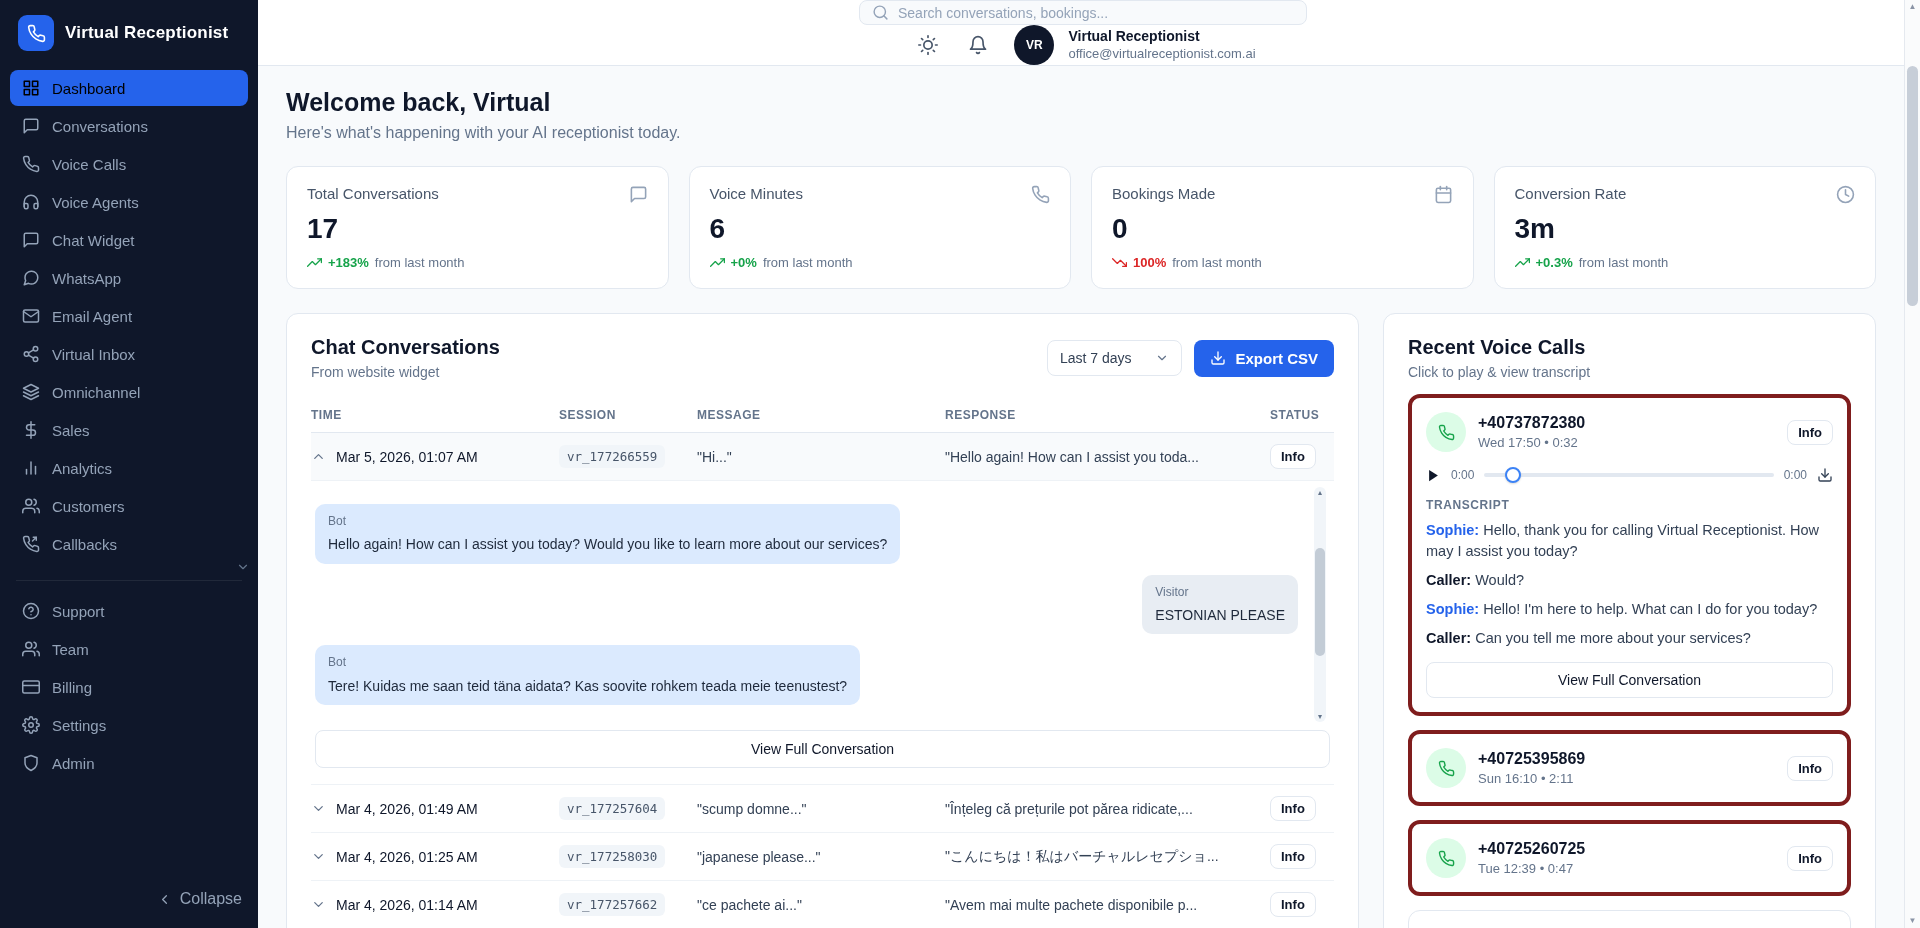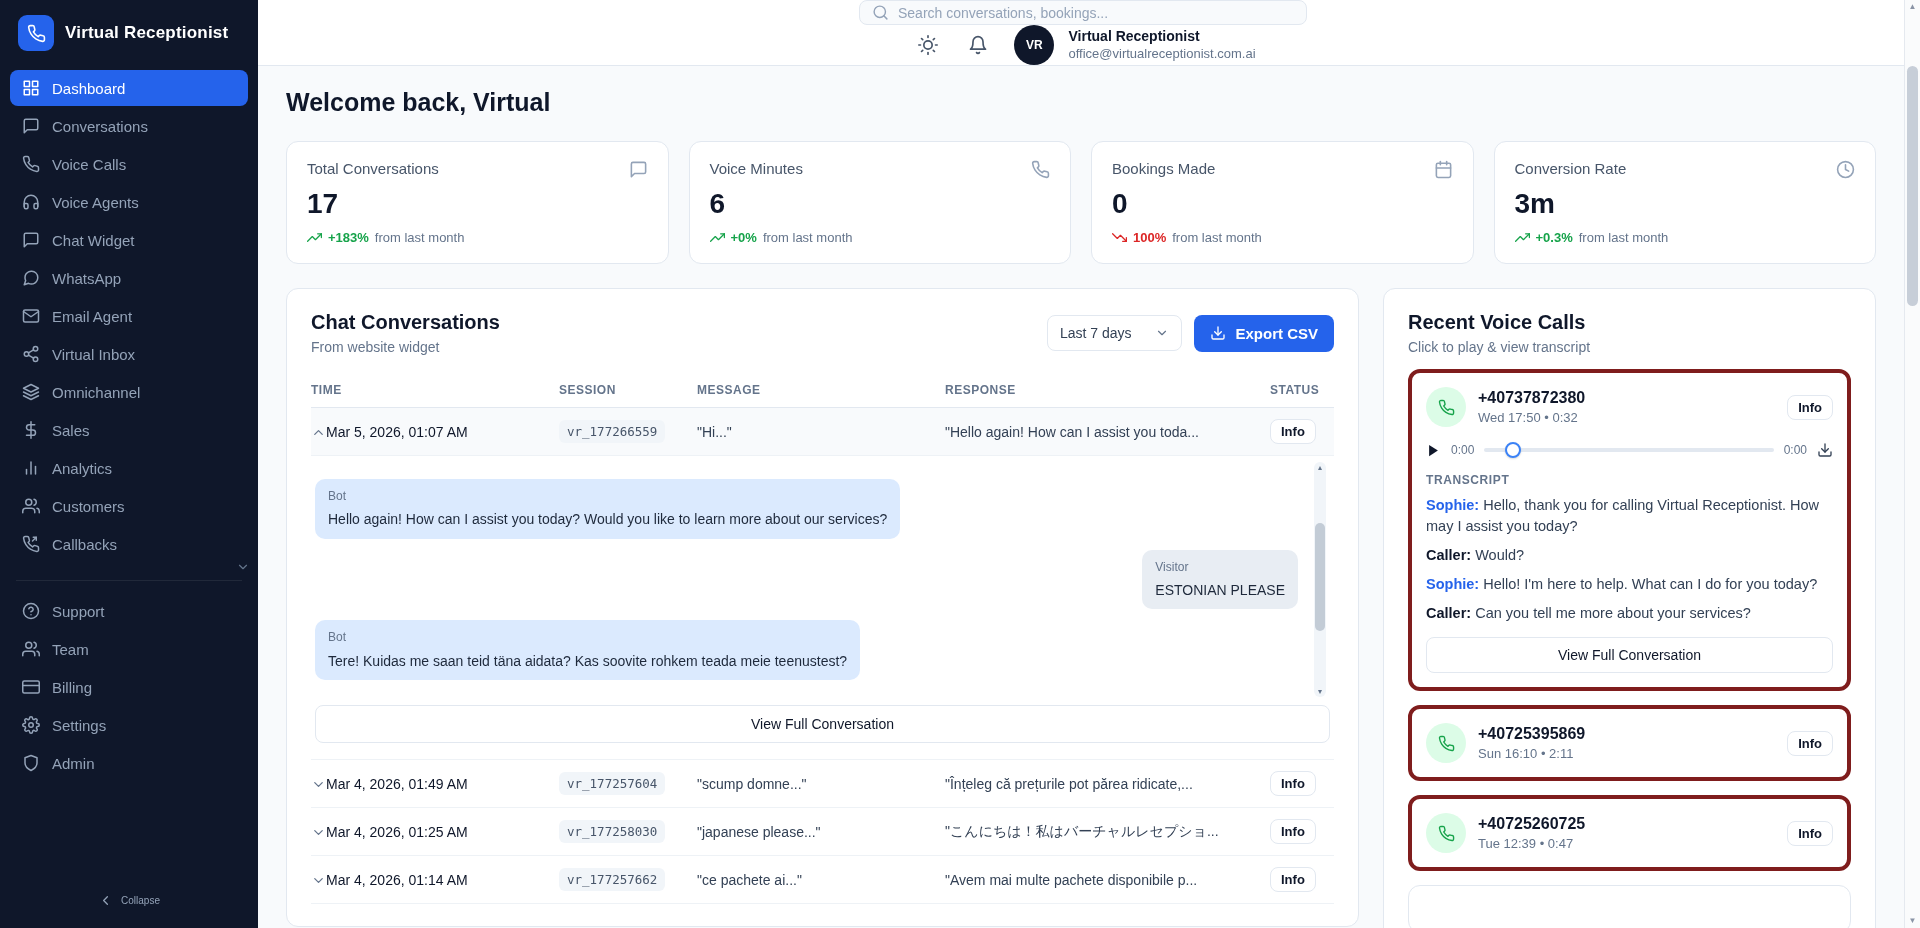--- a/index.html
+++ b/index.html
@@ -13,25 +13,25 @@
 
   
   .sidebar { width:258px; flex-shrink:0; background:#0f172a; color:#94a3b8; display:flex; flex-direction:column; }
   .logo-row { height:66px; display:flex; align-items:center; gap:11px; padding:0 18px; flex-shrink:0; }
   .logo-badge { width:36px; height:36px; border-radius:9px; background:#2563eb; color:#fff; display:flex; align-items:center; justify-content:center; }
   .logo-badge svg { width:19px; height:19px; }
   .logo-text { color:#fff; font-size:17px; font-weight:700; letter-spacing:.2px; }
   .nav { padding:4px 10px 0; display:flex; flex-direction:column; gap:2px; }
   .nav-item { display:flex; align-items:center; gap:12px; padding:9px 12px; border-radius:8px; font-size:15px; color:#94a3b8; cursor:pointer; white-space:nowrap; }
   .nav-item svg { width:18px; height:18px; flex-shrink:0; }
-  .nav-item.active { background:#2563eb; color:#ffffff; }
+  .nav-item.active { background:#2563eb; color:#000000; }
   .scroll-hint { display:flex; justify-content:flex-end; padding-right:8px; margin:-2px 0 -2px; color:#64748b; }
   .scroll-hint svg { width:14px; height:14px; }
   .side-divider { height:1px; background:rgba(255,255,255,.08); margin:8px 16px; }
-  .collapse-row { margin-top:auto; padding:14px 16px 20px; display:flex; align-items:center; justify-content:center; gap:8px; font-size:10px; color:#94a3b8; cursor:pointer; }
+  .collapse-row { margin-top:auto; padding:14px 16px 20px; display:flex; align-items:center; justify-content:flex-end; gap:8px; font-size:16px; color:#94a3b8; cursor:pointer; }
   .collapse-row svg { width:15px; height:15px; }
 
   
   .main { flex:1; min-width:0; display:flex; flex-direction:column; background:#f8fafc; }
   .topbar { height:66px; flex-shrink:0; background:#fff; border-bottom:1px solid #e2e8f0; display:flex; align-items:center; justify-content:space-between; padding:0 24px 0 28px;flex-direction:column; }
   .search { width:448px; height:38px; background:#f8fafc; border:1px solid #e2e8f0; border-radius:8px; display:flex; align-items:center; gap:9px; padding:0 12px; color:#94a3b8; }
   .search svg { width:17px; height:17px; flex-shrink:0; }
   .search input { border:none; outline:none; background:transparent; flex:1; font-size:14px; font-family:"Liberation Sans",sans-serif; color:#334155; }
   .search input::placeholder { color:#94a3b8; }
   .topbar-right { display:flex; align-items:center; gap:14px; }
@@ -70,21 +70,21 @@
   .select svg { width:14px; height:14px; color:#64748b; }
   .btn-primary { background:#2563eb; color:#fff; border:none; border-radius:8px; padding:10px 16px; font-size:15px; font-weight:600; font-family:"Liberation Sans",sans-serif; display:flex; align-items:center; gap:9px; cursor:pointer;justify-content:center; }
   .btn-primary svg { width:16px; height:16px; }
 
   
   .table { margin-top:18px; }
   .tgrid { display:grid; grid-template-columns:248px 138px 248px minmax(0,1fr) 64px; align-items:center; }
   .thead { font-size:12px; font-weight:700; color:#64748b; letter-spacing:.5px; padding:10px 0; border-bottom:1px solid #e2e8f0; }
   .trow { padding:11px 0; border-bottom:1px solid #eef2f6; font-size:14px; cursor:pointer; }
   .trow.expanded-row { background:#f8fafc; }
-  .time-cell { display:flex; align-items:flex-end; gap:0; color:#0f172a; }
+  .time-cell { display:flex; align-items:flex-start; gap:10px; color:#0f172a; }
   .time-cell svg { width:15px; height:15px; color:#64748b; flex-shrink:0; }
   .session-pill { font-family:"DejaVu Sans Mono",monospace; font-size:12.5px; color:#475569; background:#f1f5f9; border-radius:6px; padding:4px 8px; display:inline-block; }
   .msg-cell,.resp-cell { color:#334155; white-space:nowrap; overflow:hidden; text-overflow:ellipsis; padding-right:14px; }
   .info-badge { border:1px solid #e2e8f0; border-radius:8px; background:#fff; padding:4px 10px; font-size:13px; font-weight:600; color:#0f172a; display:inline-block; }
 
   .expand-area { padding:6px 2px 16px; border-bottom:1px solid #eef2f6; }
   .bubbles { position:relative; padding:6px 34px 6px 2px; }
   .bubble-row { display:flex; margin:11px 0; }
   .bubble-row.right { justify-content:flex-end; }
   .bubble { max-width:640px; border-radius:10px; padding:9px 13px; font-size:14px; color:#1e293b; line-height:1.45; }
@@ -412,20 +412,21 @@
       <div class="avatar">VR</div>
       <div class="account">
         <div class="account-name">Virtual Receptionist</div>
         <div class="account-email">office@virtualreceptionist.com.ai</div>
       </div>
     </div>
   </header>
 
   <div class="content">
     <h1 class="page-title">Welcome back, Virtual</h1>
+    <p class="page-subtitle">Here's what's happening with your AI receptionist today.</p>
 
     <div class="stats">
       <div class="stat-card up">
         <div class="stat-head">
             <span class="stat-label">Total Conversations</span>
             <svg class="ic">
               <use href="#i-chat"></use>
             </svg>
           </div>
         <div class="stat-value">17</div>

